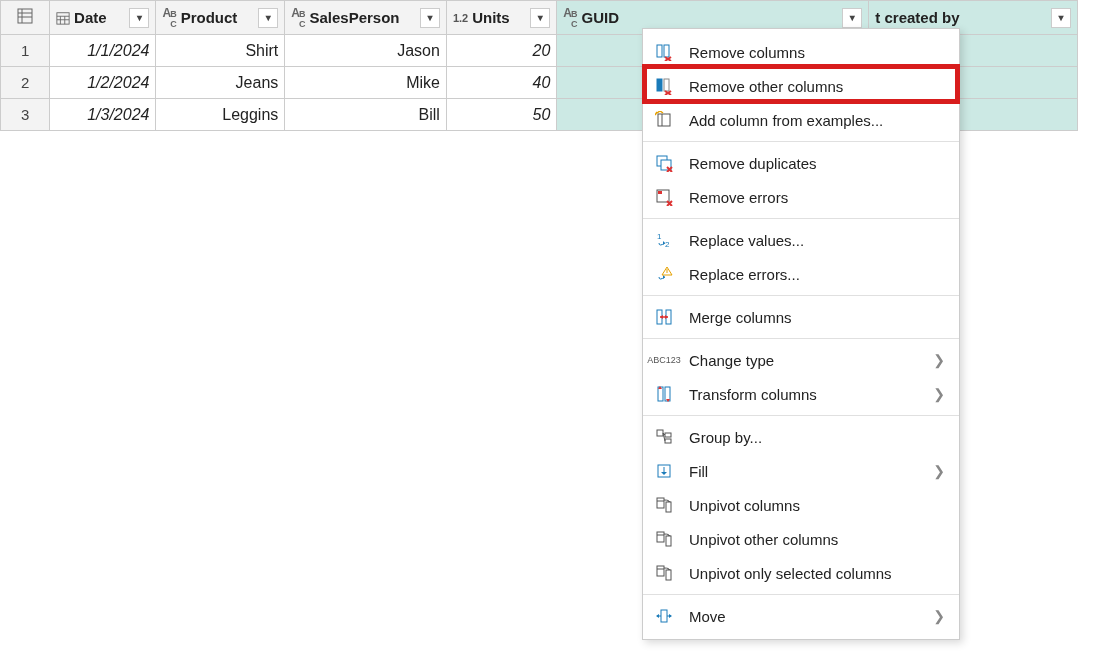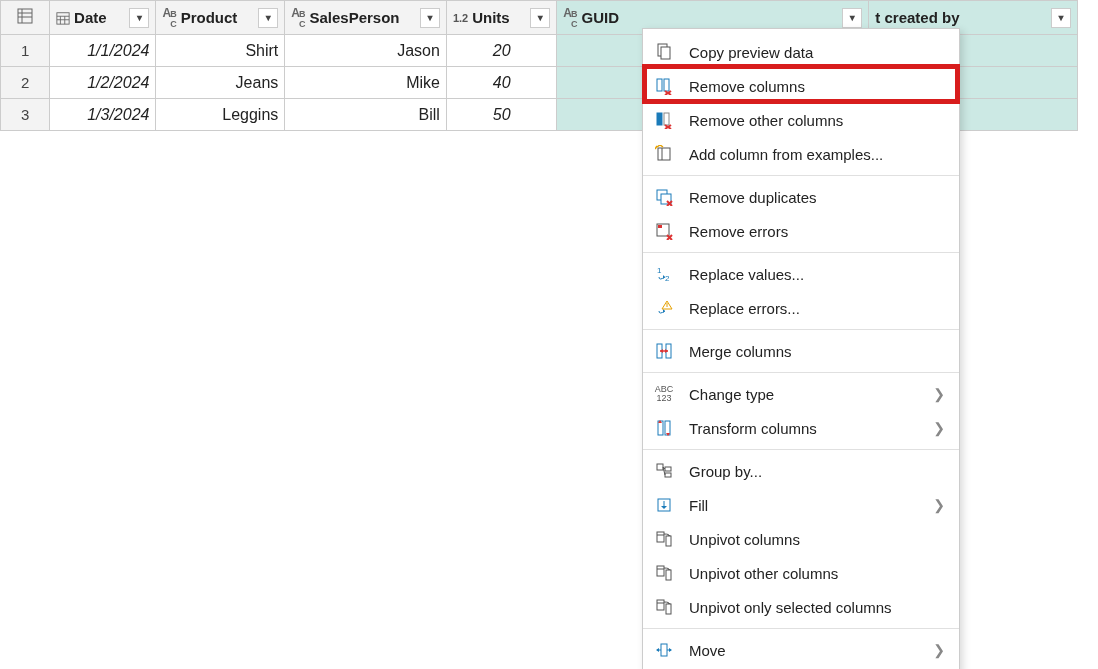--- a/index.html
+++ b/index.html
@@ -86,21 +86,21 @@
     justify-content: center;
     font-size: 10px;
     color: #444;
   }
 
   .cell {
     font-size: 16px;
     color: #222;
   }
   .cell.date { font-style: italic; text-align: right; }
-  .cell.num { font-style: italic; text-align: center; color: #222; }
+  .cell.num { font-style: italic; text-align: right; color: #222; }
 
   
   .c-date  { width: 104px; }
   .c-prod  { width: 126px; }
   .c-pers  { width: 158px; }
   .c-units { width: 108px; }
   .c-guid  { width: 305px; }
   .c-rep   { width: 204px; }
 
   
@@ -255,29 +255,20 @@
     <td class="cell c-pers">Bill</td>
     <td class="cell num c-units">50</td>
     <td class="cell c-guid selected">22223333-cc</td>
     <td class="cell c-rep selected"></td>
   </tr>
 </tbody>
   </table>
 
 <div class="menu">
 
-  <div class="menu-item">
-    <span class="mi-icon">
-      <svg width="18" height="18" viewBox="0 0 18 18">
-          <rect x="3" y="1" width="9" height="12" fill="none" stroke="#555"></rect>
-          <rect x="6" y="4" width="9" height="12" fill="#fff" stroke="#555"></rect>
-        </svg>
-    </span>
-    <span class="mi-label">Copy preview data</span>
-  </div>
 
   <div class="menu-item">
     <span class="mi-icon">
       <svg width="18" height="18" viewBox="0 0 18 18">
           <rect x="2" y="2" width="5" height="12" fill="none" stroke="#1a7bb9"></rect>
           <rect x="9" y="2" width="5" height="12" fill="none" stroke="#1a7bb9"></rect>
           <line x1="10" y1="14" x2="16" y2="18" stroke="#d33" stroke-width="2"></line>
           <line x1="16" y1="14" x2="10" y2="18" stroke="#d33" stroke-width="2"></line>
         </svg>
     </span>
@@ -371,21 +362,21 @@
           <polygon points="13,9 10,7 10,11" fill="#d33"></polygon>
           <polygon points="5,9 8,7 8,11" fill="#d33"></polygon>
         </svg>
     </span>
     <span class="mi-label">Merge columns</span>
   </div>
 
   <div class="menu-sep"></div>
 
   <div class="menu-item">
-    <span class="mi-icon" style="font-size:9px;line-height:9px;color:#555;text-align:left;flex-direction:column">
+    <span class="mi-icon" style="font-size:9px;line-height:9px;color:#555;text-align:left;flex-direction:row">
       <div>ABC</div>
         <div>123</div>
     </span>
     <span class="mi-label">Change type</span>
     <span class="mi-sub">❯</span>
   </div>
 
   <div class="menu-item">
     <span class="mi-icon">
       <svg width="18" height="18" viewBox="0 0 18 18">

